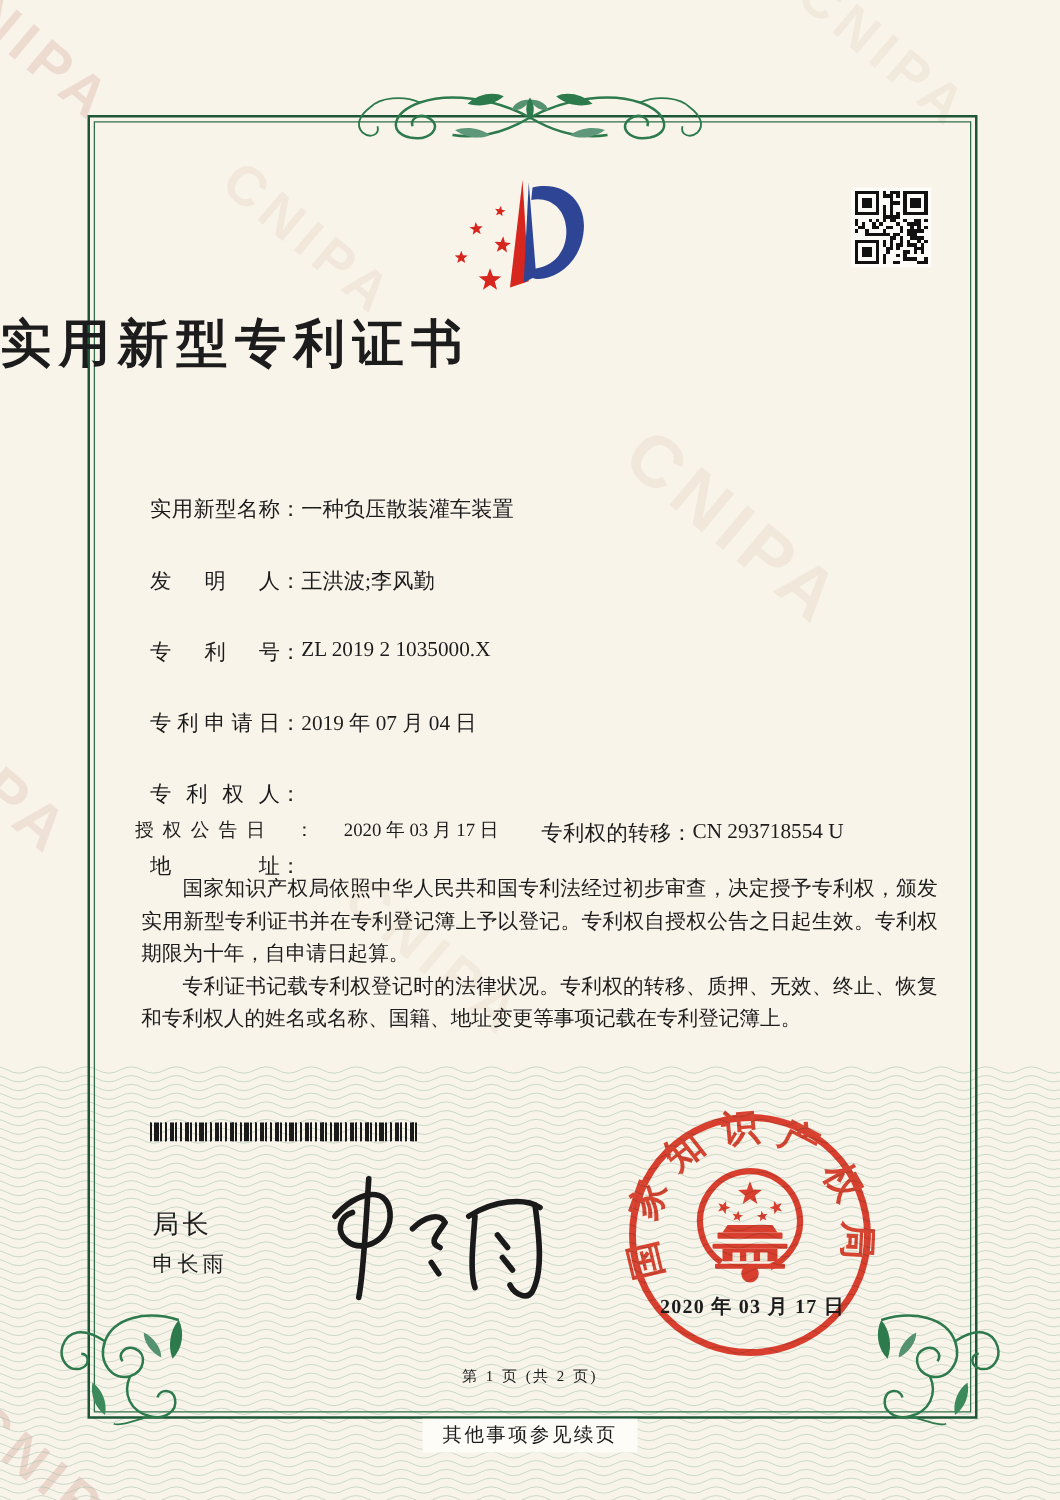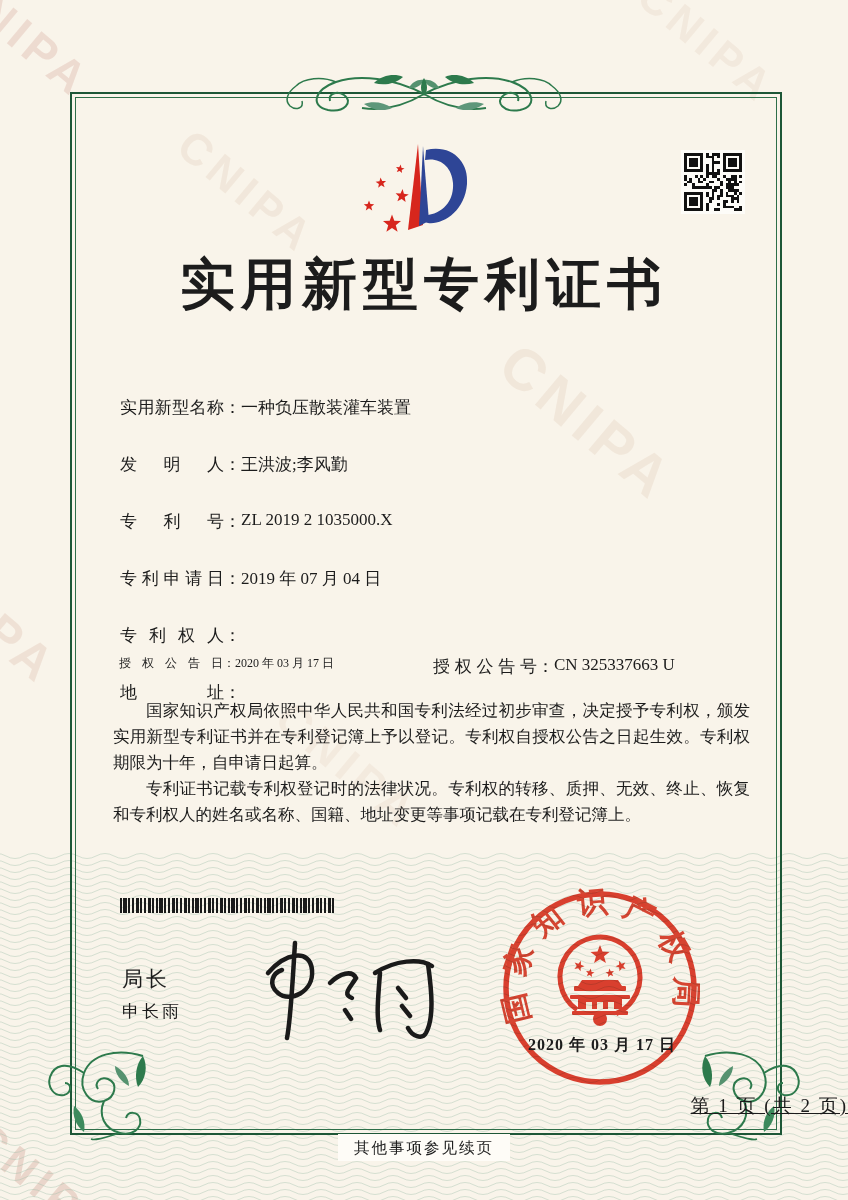--- a/index.html
+++ b/index.html
@@ -14,46 +14,46 @@
   .frame{position:absolute;left:70px;top:92px;width:708px;height:1039px;border:2.5px solid #1d5737;z-index:2;}
   .frame-inner{position:absolute;inset:3px;border:1px solid #2e6f49;}
   .ornament-top{position:absolute;left:274px;top:70px;z-index:3;}
   .corner-fl{position:absolute;top:1048px;z-index:3;}
   .corner-fl.left{left:45px;}
   .corner-fl.right{left:683px;transform:scaleX(-1);}
   
   .certno{position:absolute;left:103px;top:147px;font-size:17.5px;letter-spacing:1.5px;white-space:pre-wrap;z-index:3;}
   .logo{position:absolute;left:356px;top:136px;z-index:3;}
   .qr{position:absolute;left:681px;top:150px;width:64px;height:64px;background:#fdfcf8;z-index:3;}
-  .title{position:absolute;left:0;right:0;top:248px;text-align:center;font-size:55px;font-weight:bold;
+  .title{position:absolute;left:0;right:0;top:248px;text-align:left;font-size:41px;font-weight:bold;
          letter-spacing:6px;z-index:3;}
   .fields{position:absolute;left:120px;top:349px;width:630px;z-index:3;margin-top:41px;}
   .frow{height:51px;padding-top:6px;font-size:17px;display:flex;align-items:flex-start;}
   .flabel{display:inline-block;width:104px;text-align:justify;text-align-last:justify;flex:none;}
   .fcolon{flex:none;}
   .fvalue{white-space:pre-wrap;}
   .grant-row{position:absolute;top:655px;left:0;right:0;z-index:3;}
-  .grant-left{position:absolute;left:119px;top:0;font-size:12px;display:flex;}
+  .grant-left{position:absolute;left:108px;top:0;font-size:15px;display:flex;gap:24px;}
   .grant-right{position:absolute;left:433px;top:0;font-size:17px;display:flex;}
   .paras{position:absolute;left:113px;top:698px;width:637px;z-index:3;}
   .paras p{margin:0;text-indent:2em;font-size:16.5px;line-height:26px;text-align:justify;}
   .barcode{position:absolute;left:120px;top:898px;width:216px;height:15px;z-index:3;
      background:
        repeating-linear-gradient(90deg,#1a1a1a 0 2px,transparent 2px 4px),
        repeating-linear-gradient(90deg,#1a1a1a 0 1px,transparent 1px 6px),
        repeating-linear-gradient(90deg,transparent 0 3px,#1a1a1a 3px 4px,transparent 4px 9px);}
   .director-title{position:absolute;left:122px;top:965px;font-size:21px;letter-spacing:3px;
      font-family:"Liberation Sans",sans-serif;z-index:3;}
   .director-name{position:absolute;left:122px;top:1000px;font-size:17px;letter-spacing:3px;
      font-family:"Liberation Sans",sans-serif;z-index:3;}
   .signature{position:absolute;left:250px;top:933px;z-index:3;}
   .seal{position:absolute;left:500px;top:886px;z-index:4;opacity:.93;mix-blend-mode:multiply;}
   .seal-date{position:absolute;left:528px;top:1035px;width:170px;font-size:16px;font-weight:bold;
      letter-spacing:1px;z-index:5;white-space:pre-wrap;}
-  .pagenum{position:absolute;left:0;right:0;top:1093px;text-align:right;font-size:19px;letter-spacing:2px;z-index:3;text-decoration:underline;}
+  .pagenum{position:absolute;left:0;right:0;top:1093px;text-align:center;font-size:12px;letter-spacing:2px;z-index:3;}
   .contnote{position:absolute;left:0;right:0;top:1138px;text-align:center;font-size:15.5px;z-index:3;}
   .contnote span{background:#fefcf7;padding:5px 16px;letter-spacing:2px;}
 </style>
 </head>
 <body>
 
 <div class="page">
 
   <span class="wm" style="left:-28px;top:-42px;font-size:46px;color:#e3c3b8;opacity:.5;">CNIPA</span>
   <span class="wm" style="left:200px;top:120px;font-size:44px;color:#e9d9c9;opacity:.45;">CNIPA</span>
@@ -380,23 +380,23 @@
     </div>
   </div>
 
   <div class="grant-row">
     <div class="grant-left">
       <span class="flabel">授权公告日</span>
         <span>：</span>
         <span class="fvalue">2020 年 03 月 17 日</span>
     </div>
     <div class="grant-right">
-      <span class="flabel">授权公告号</span>
+      <span class="flabel">专利权的转移</span>
         <span>：</span>
-        <span class="fvalue">CN 325337663 U</span>
+        <span class="fvalue">CN 293718554 U</span>
     </div>
   </div>
 
   <div class="paras">
     <p>国家知识产权局依照中华人民共和国专利法经过初步审查，决定授予专利权，颁发实用新型专利证书并在专利登记簿上予以登记。专利权自授权公告之日起生效。专利权期限为十年，自申请日起算。</p>
     <p>专利证书记载专利权登记时的法律状况。专利权的转移、质押、无效、终止、恢复和专利权人的姓名或名称、国籍、地址变更等事项记载在专利登记簿上。</p>
   </div>
 
   <div class="barcode"></div>
 

